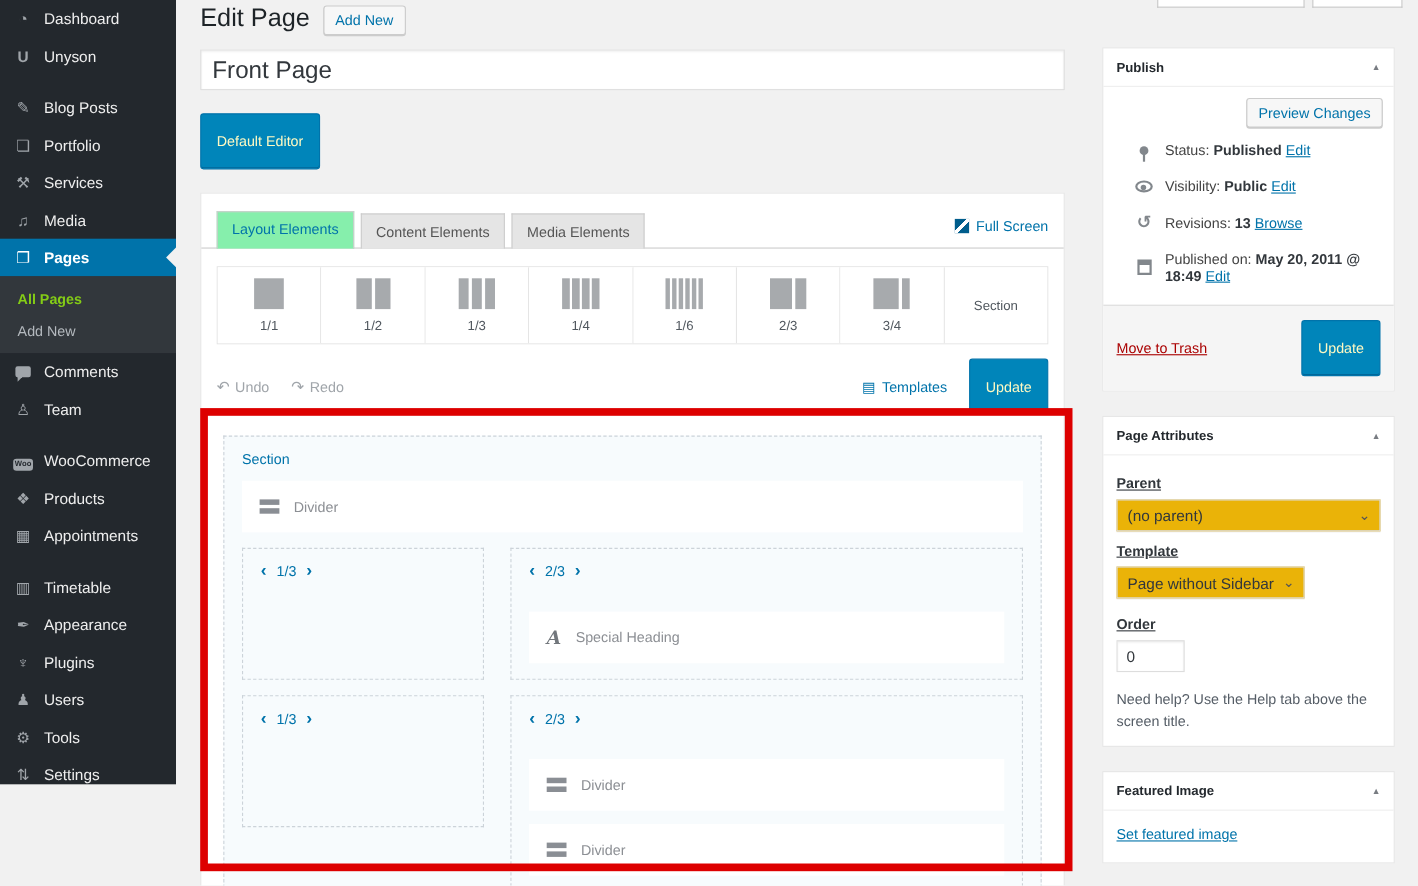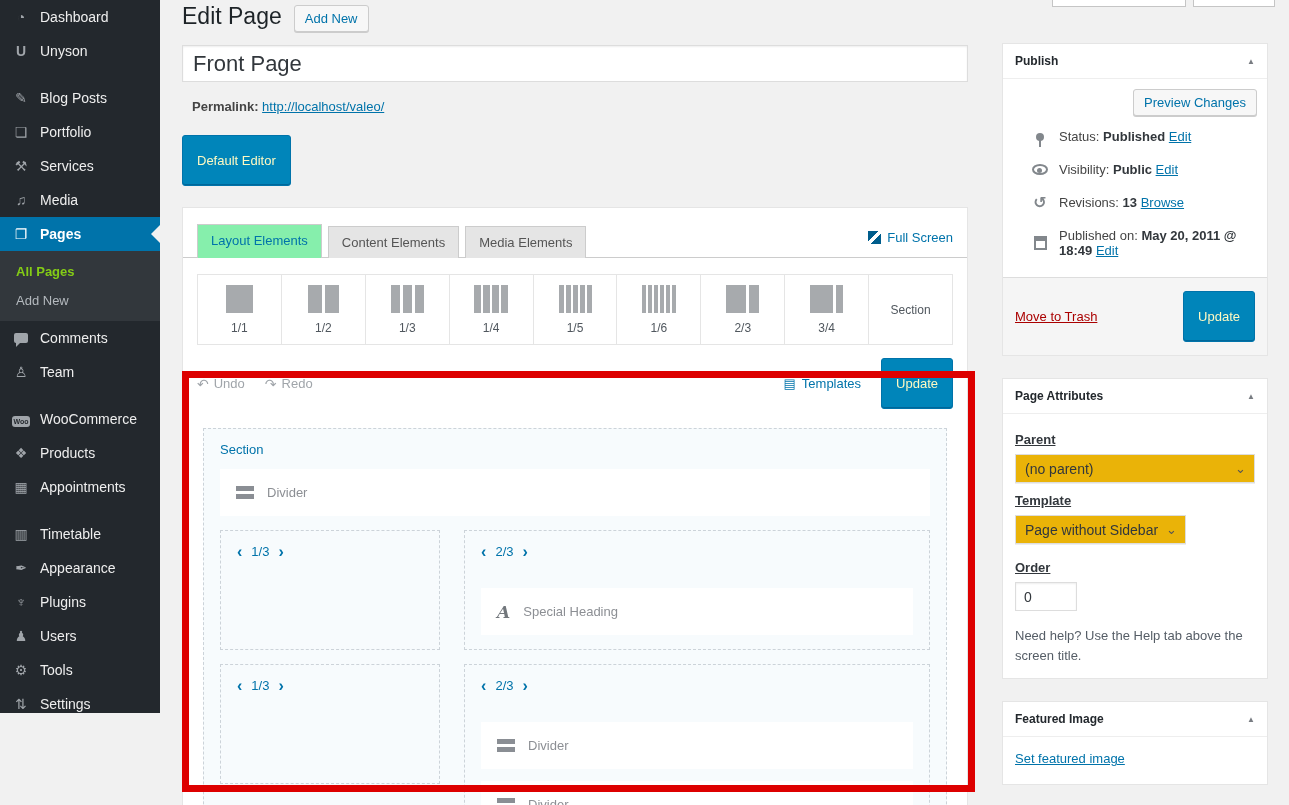--- a/index.html
+++ b/index.html
@@ -202,24 +202,20 @@
 <div class="stub" id="stub2"></div>
 
 <div id="main">
   <div class="page-head">
     <span class="page-title">Edit Page</span>
     <span class="btn btn-secondary addnew">Add New</span>
   </div>
 
   <input class="title-input" type="text" value="Front Page" style="">
 
-  <div class="permalink">
-    <b>Permalink:</b>
-    <a>http://localhost/valeo/</a>
-  </div>
 
   <div>
     <span class="btn btn-primary default-editor" style="display:inline-block;">Default Editor</span>
   </div>
 
   <div class="postbox">
     <div class="tabs">
       <span class="tab active">Layout Elements</span>
       <span class="tab">Content Elements</span>
       <span class="tab">Media Elements</span>
@@ -252,30 +248,20 @@
           <div class="cl">1/3</div>
         </div>
       <div class="cell">
           <div class="bars" style="gap:2px">
             <span style="width:7px"></span>
             <span style="width:7px"></span>
             <span style="width:7px"></span>
             <span style="width:7px"></span>
           </div>
           <div class="cl">1/4</div>
-        </div>
-      <div class="cell">
-          <div class="bars" style="gap:2px">
-            <span style="width:5px"></span>
-            <span style="width:5px"></span>
-            <span style="width:5px"></span>
-            <span style="width:5px"></span>
-            <span style="width:5px"></span>
-          </div>
-          <div class="cl">1/5</div>
         </div>
       <div class="cell">
           <div class="bars" style="gap:2px">
             <span style="width:4px"></span>
             <span style="width:4px"></span>
             <span style="width:4px"></span>
             <span style="width:4px"></span>
             <span style="width:4px"></span>
             <span style="width:4px"></span>
           </div>

